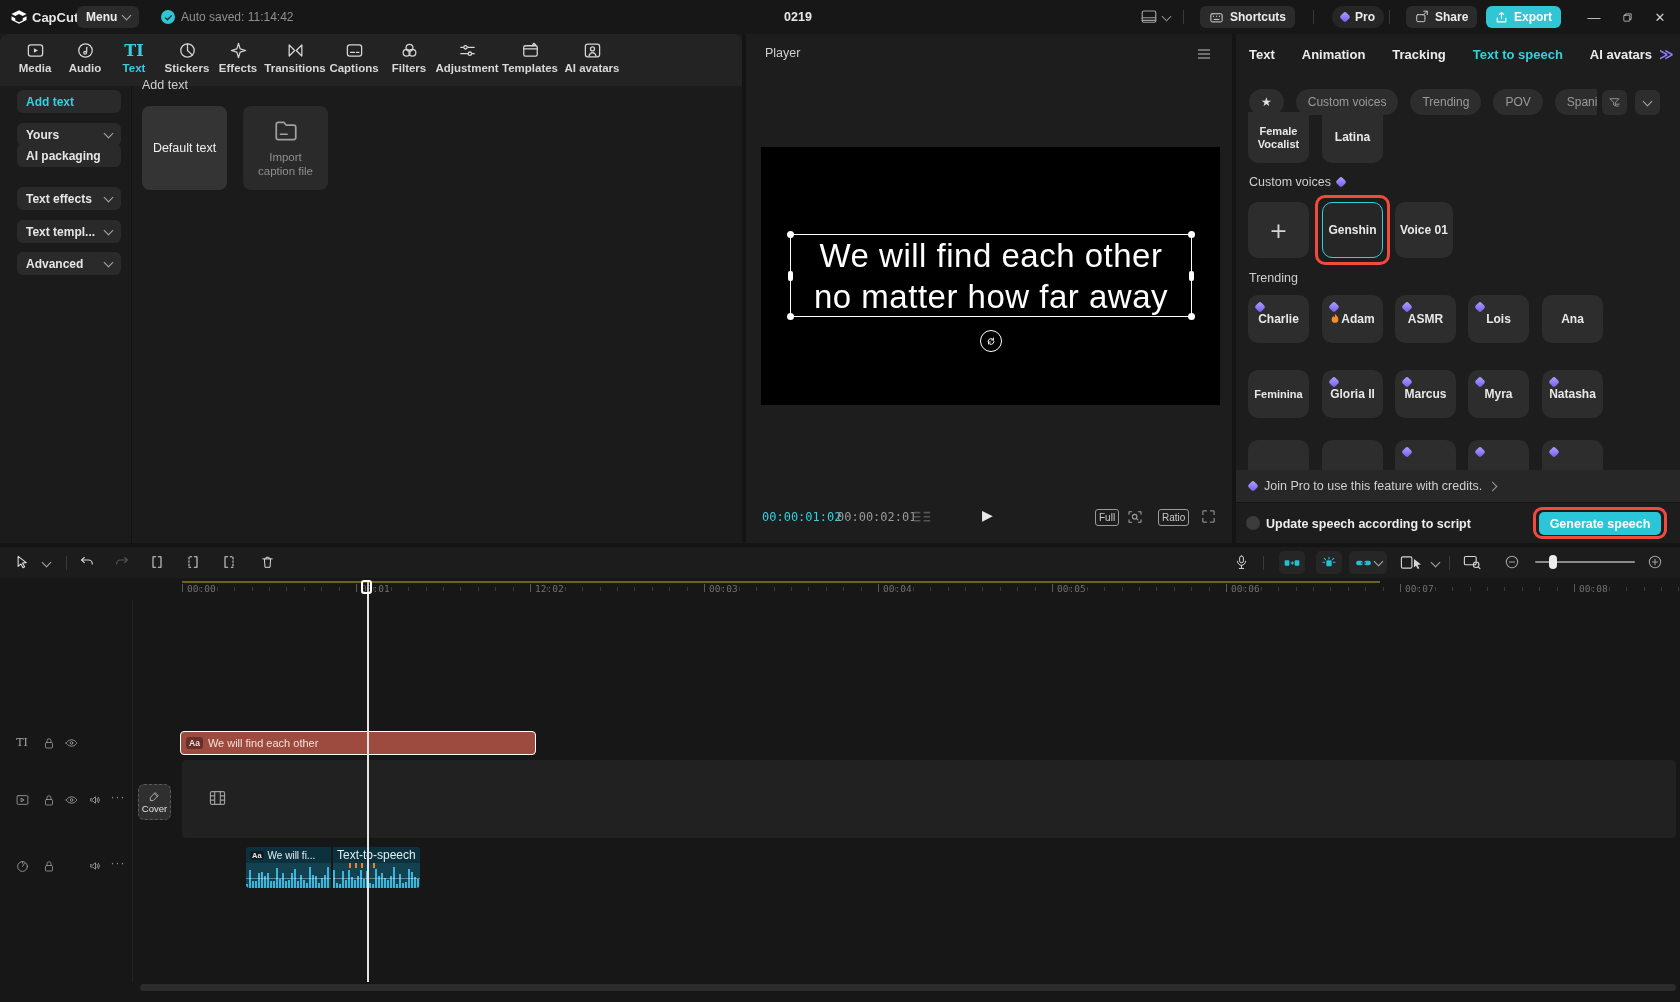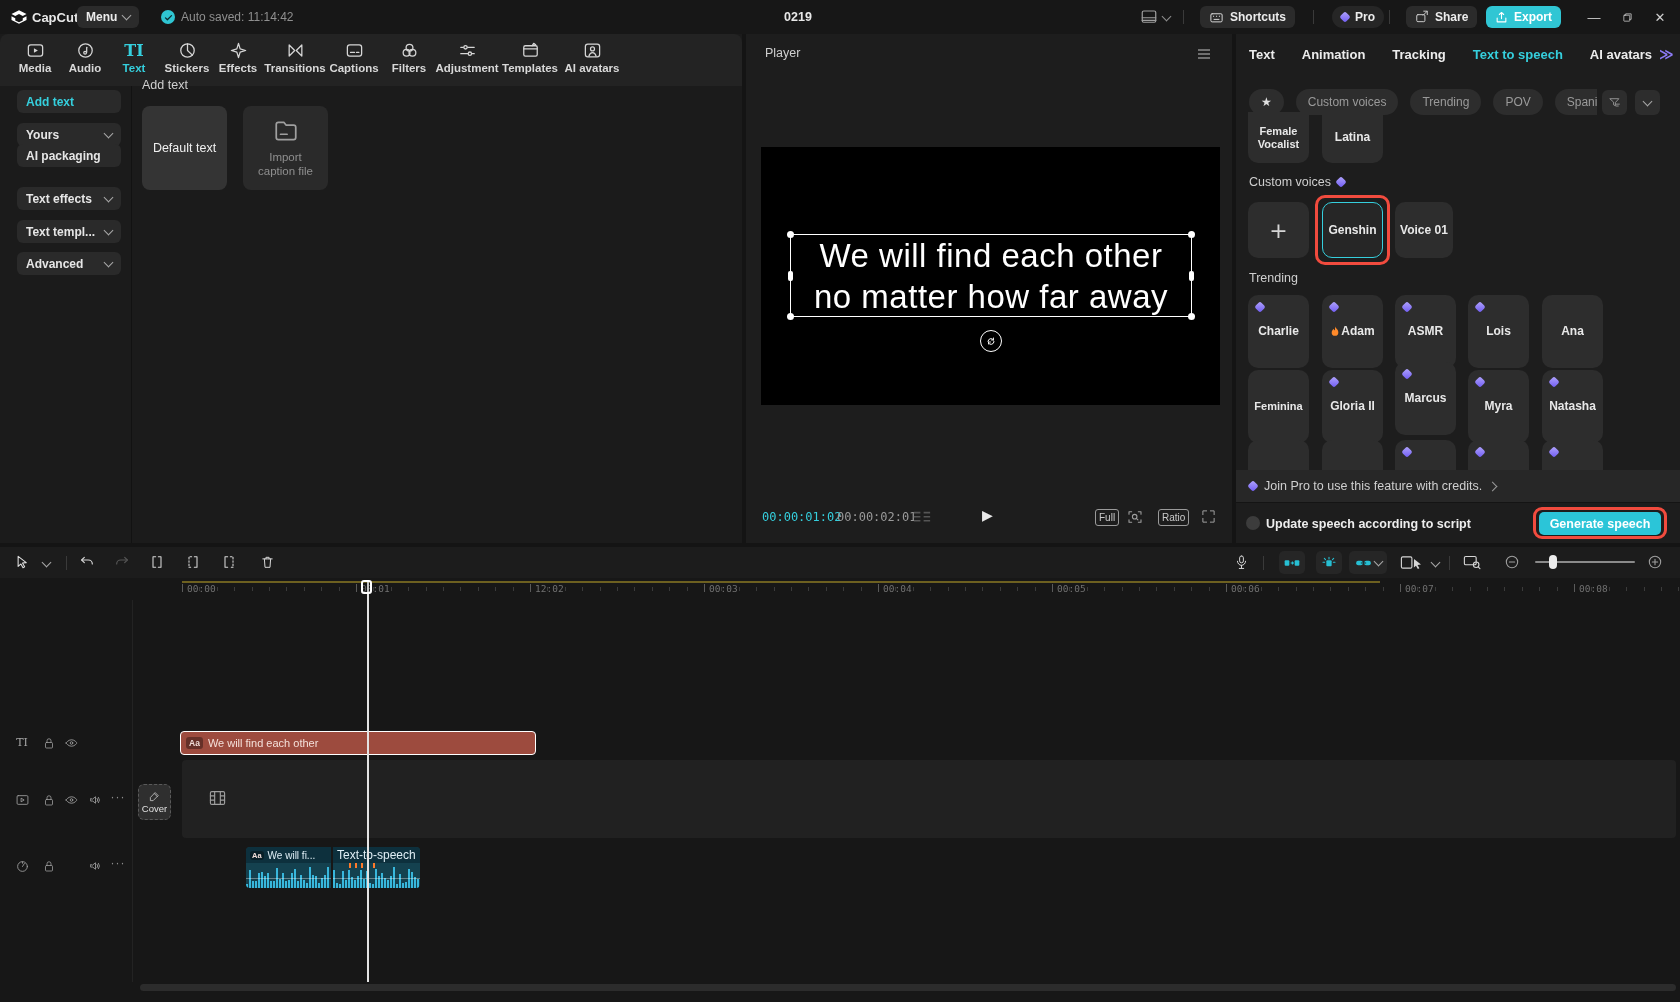--- a/index.html
+++ b/index.html
@@ -32,21 +32,21 @@
   .handle-dot{width:7px;height:7px;border-radius:50%;background:#fff}
   .handle-bar{width:5px;height:10px;border-radius:2px;background:#fff}
   .boxlab{border:1px solid #9a9a9a;border-radius:3px;font-size:10px;padding:0 3px;color:#c9c9c9;height:15px;line-height:15px;display:inline-block}
   .tc{font-family:"DejaVu Sans Mono",monospace;font-size:12px}
   
   #right-panel{left:1236px;top:34px;width:444px;height:509px;background:#1d1d1d;overflow:hidden}
   .tab{font-size:13px;font-weight:bold;color:#ececec;white-space:nowrap}
   .tab.active{color:#35cfdd}
   .pill{height:26px;border-radius:13px;background:#2d2d2d;color:#9a9a9a;font-size:12px;display:flex;align-items:center;padding:0 12px;white-space:nowrap}
   .sqbtn{width:25px;height:25px;border-radius:6px;background:#2d2d2d;display:flex;align-items:center;justify-content:center}
-  .vcard{width:61px;height:73px;border-radius:10px;background:#2d2d2d;display:flex;align-items:center;justify-content:center;text-align:center}
+  .vcard{width:61px;height:48px;border-radius:10px;background:#2d2d2d;display:flex;align-items:center;justify-content:center;text-align:center}
   .vlabel{font-size:12px;font-weight:bold;color:#e8e8e8;line-height:13px}
   .gem{width:8px;height:8px;background:linear-gradient(135deg,#b1a4fb,#6f5bf3);transform:rotate(45deg);border-radius:2px;display:inline-block}
   .gem.intile{position:absolute;left:8px;top:8px}
   .sec-h{font-size:12.5px;color:#cfcfcf;display:flex;align-items:center;gap:6px}
   
   #tl-toolbar{left:0;top:547px;width:1680px;height:31px;background:#1c1c1c}
   .tli{position:absolute;top:7px;width:18px;margin-left:-9px;display:flex;justify-content:center}
   .tealbtn{position:absolute;top:4px;width:26px;height:23px;background:#262626;border-radius:5px;display:flex;align-items:center;justify-content:center}
   
   #timeline{left:0;top:578px;width:1680px;height:424px;background:#171717}
@@ -377,21 +377,21 @@
   </div>
 
   <div class="abs vcard" style="left:12px;top:336px">
 
     <span class="vlabel" style="font-size:11px">Feminina</span>
   </div>
   <div class="abs vcard" style="left:86px;top:336px">
     <span class="gem intile"></span>
     <span class="vlabel">Gloria II</span>
   </div>
-  <div class="abs vcard" style="left:159px;top:328px">
+  <div class="abs vcard" style="left:159px;top:336px">
     <span class="gem intile"></span>
     <span class="vlabel">Marcus</span>
   </div>
   <div class="abs vcard" style="left:232px;top:336px">
     <span class="gem intile"></span>
     <span class="vlabel">Myra</span>
   </div>
   <div class="abs vcard" style="left:306px;top:336px">
     <span class="gem intile"></span>
     <span class="vlabel">Natasha</span>

